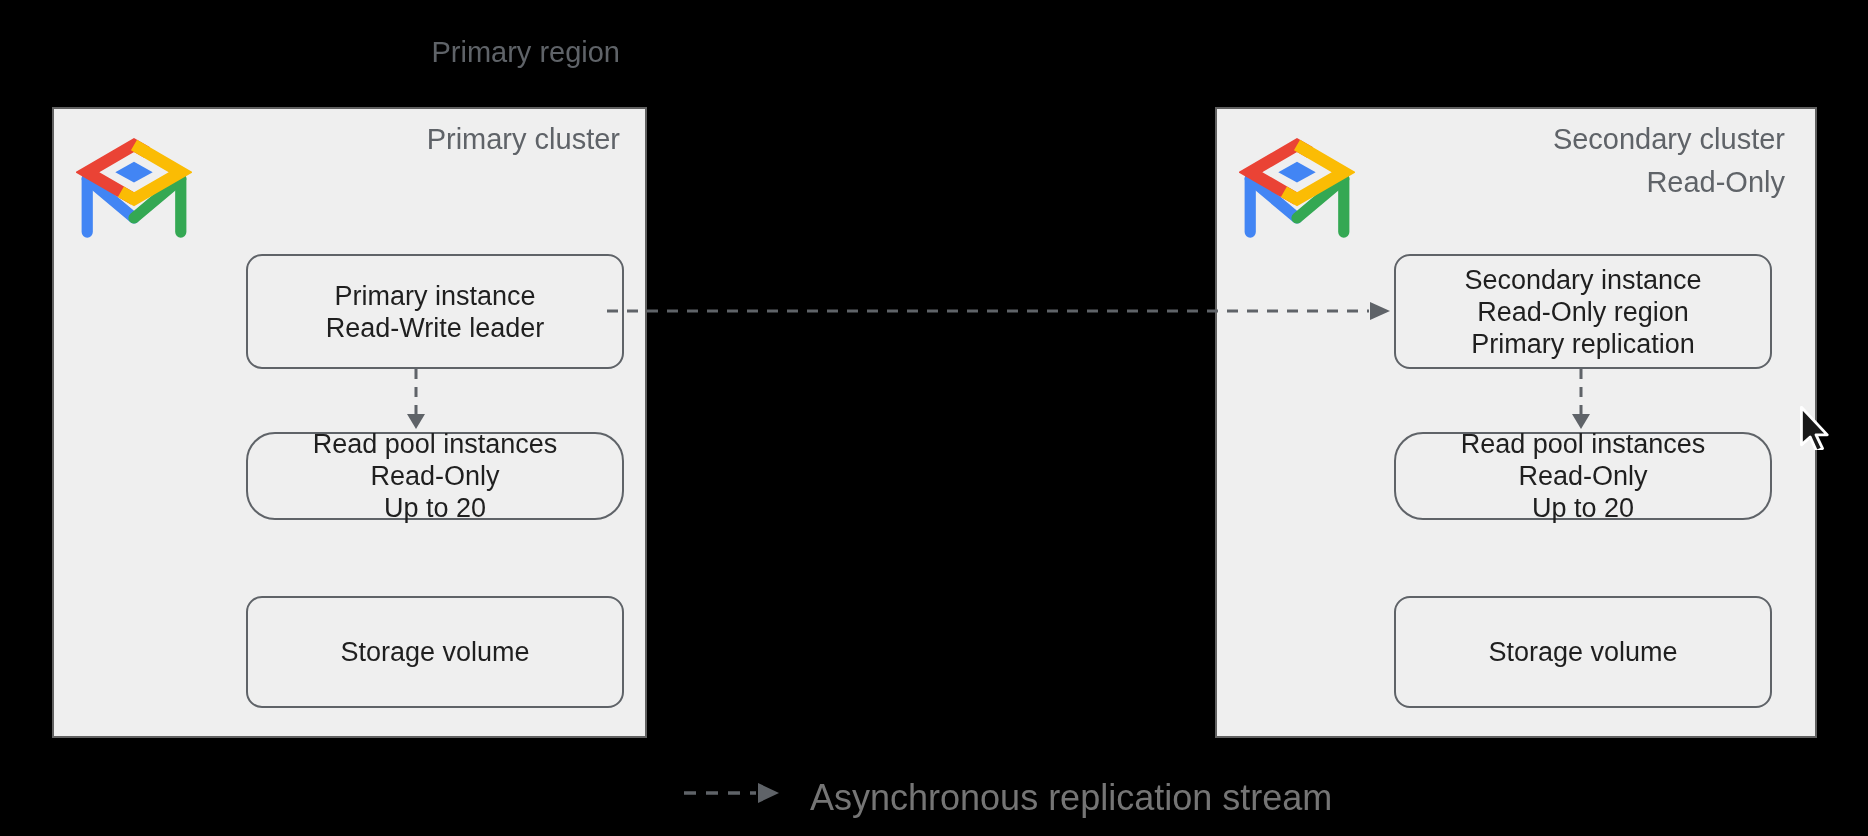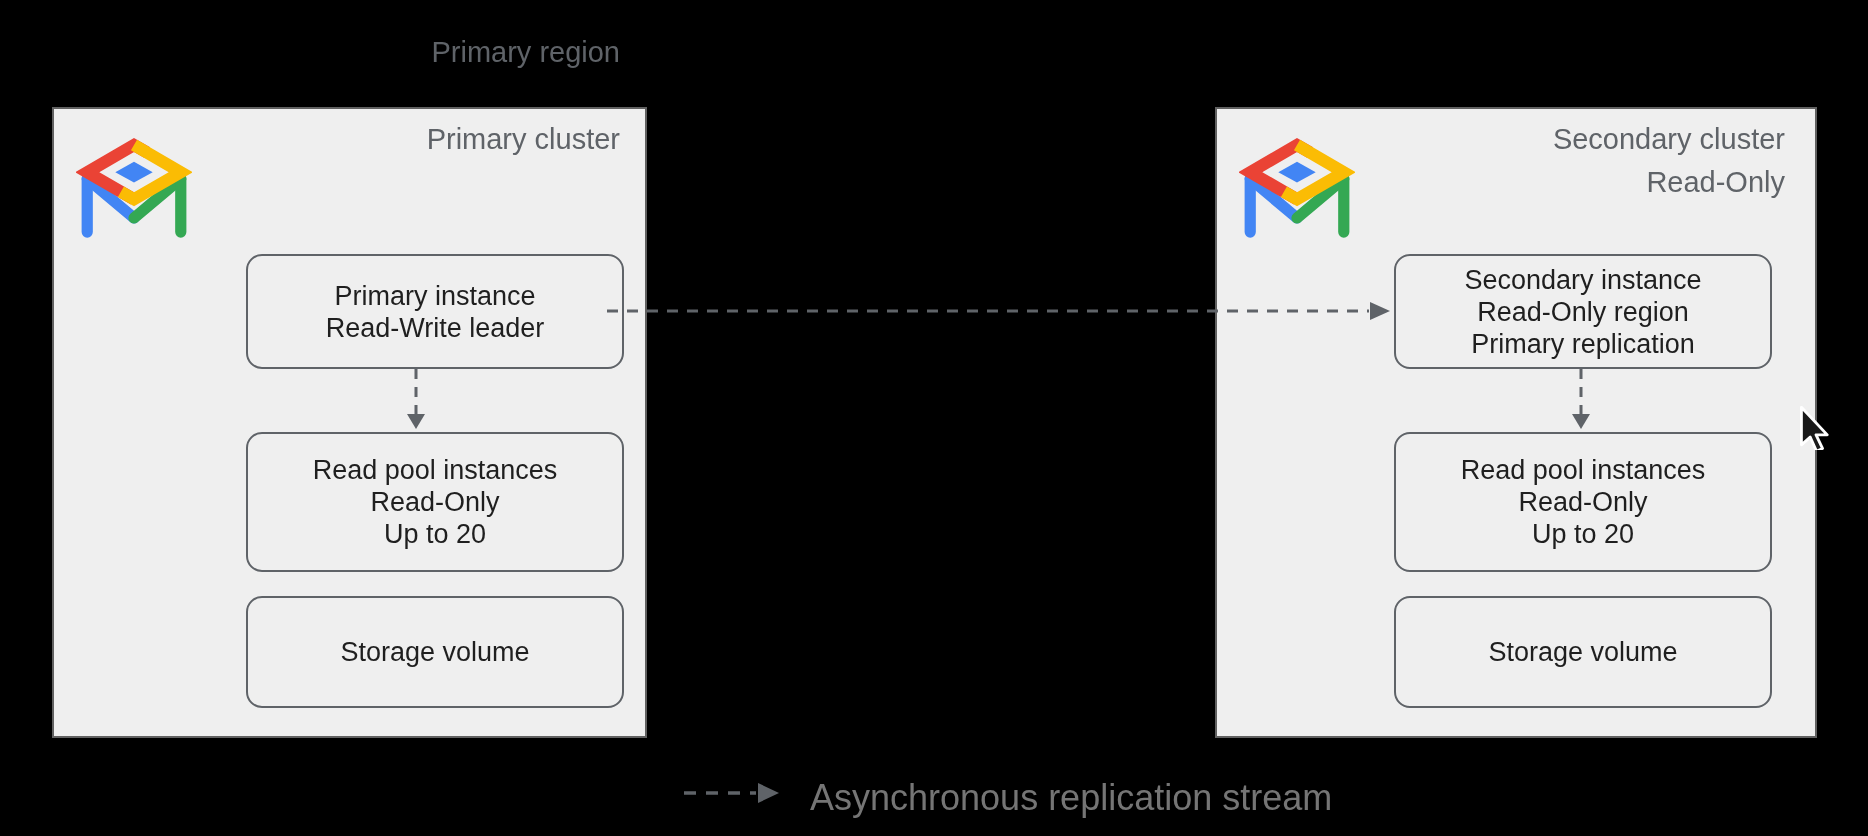--- a/index.html
+++ b/index.html
@@ -19,21 +19,21 @@
   #cluster-secondary .cluster-title { right:30px; }
 
   .logo { position:absolute; left:22px; top:28px; }
 
   .node { position:absolute; width:378px; background:#efefef; border:2.5px solid #5f6368;
           border-radius:16px; display:flex; flex-direction:column; align-items:center;
           justify-content:center; text-align:center; font-size:27px; line-height:32px; color:#1f1f1f; }
   #cluster-primary .node { left:192px; }
   #cluster-secondary .node { left:177px; }
   .node-instance { top:145px; height:115px; }
-  .node-readpool { top:323px; height:140px; }
+  .node-readpool { top:323px; height:88px;border-radius:29px; }
   .node-storage  { top:487px; height:112px; }
 
   .arrows { position:absolute; left:0; top:0; pointer-events:none; }
 
   .legend-label { position:absolute; left:810px; top:777px; font-size:36px; color:#757575; white-space:nowrap; }
 
   .cursor { position:absolute; left:1799px; top:406px; }
 </style>
 </head>
 <body>

